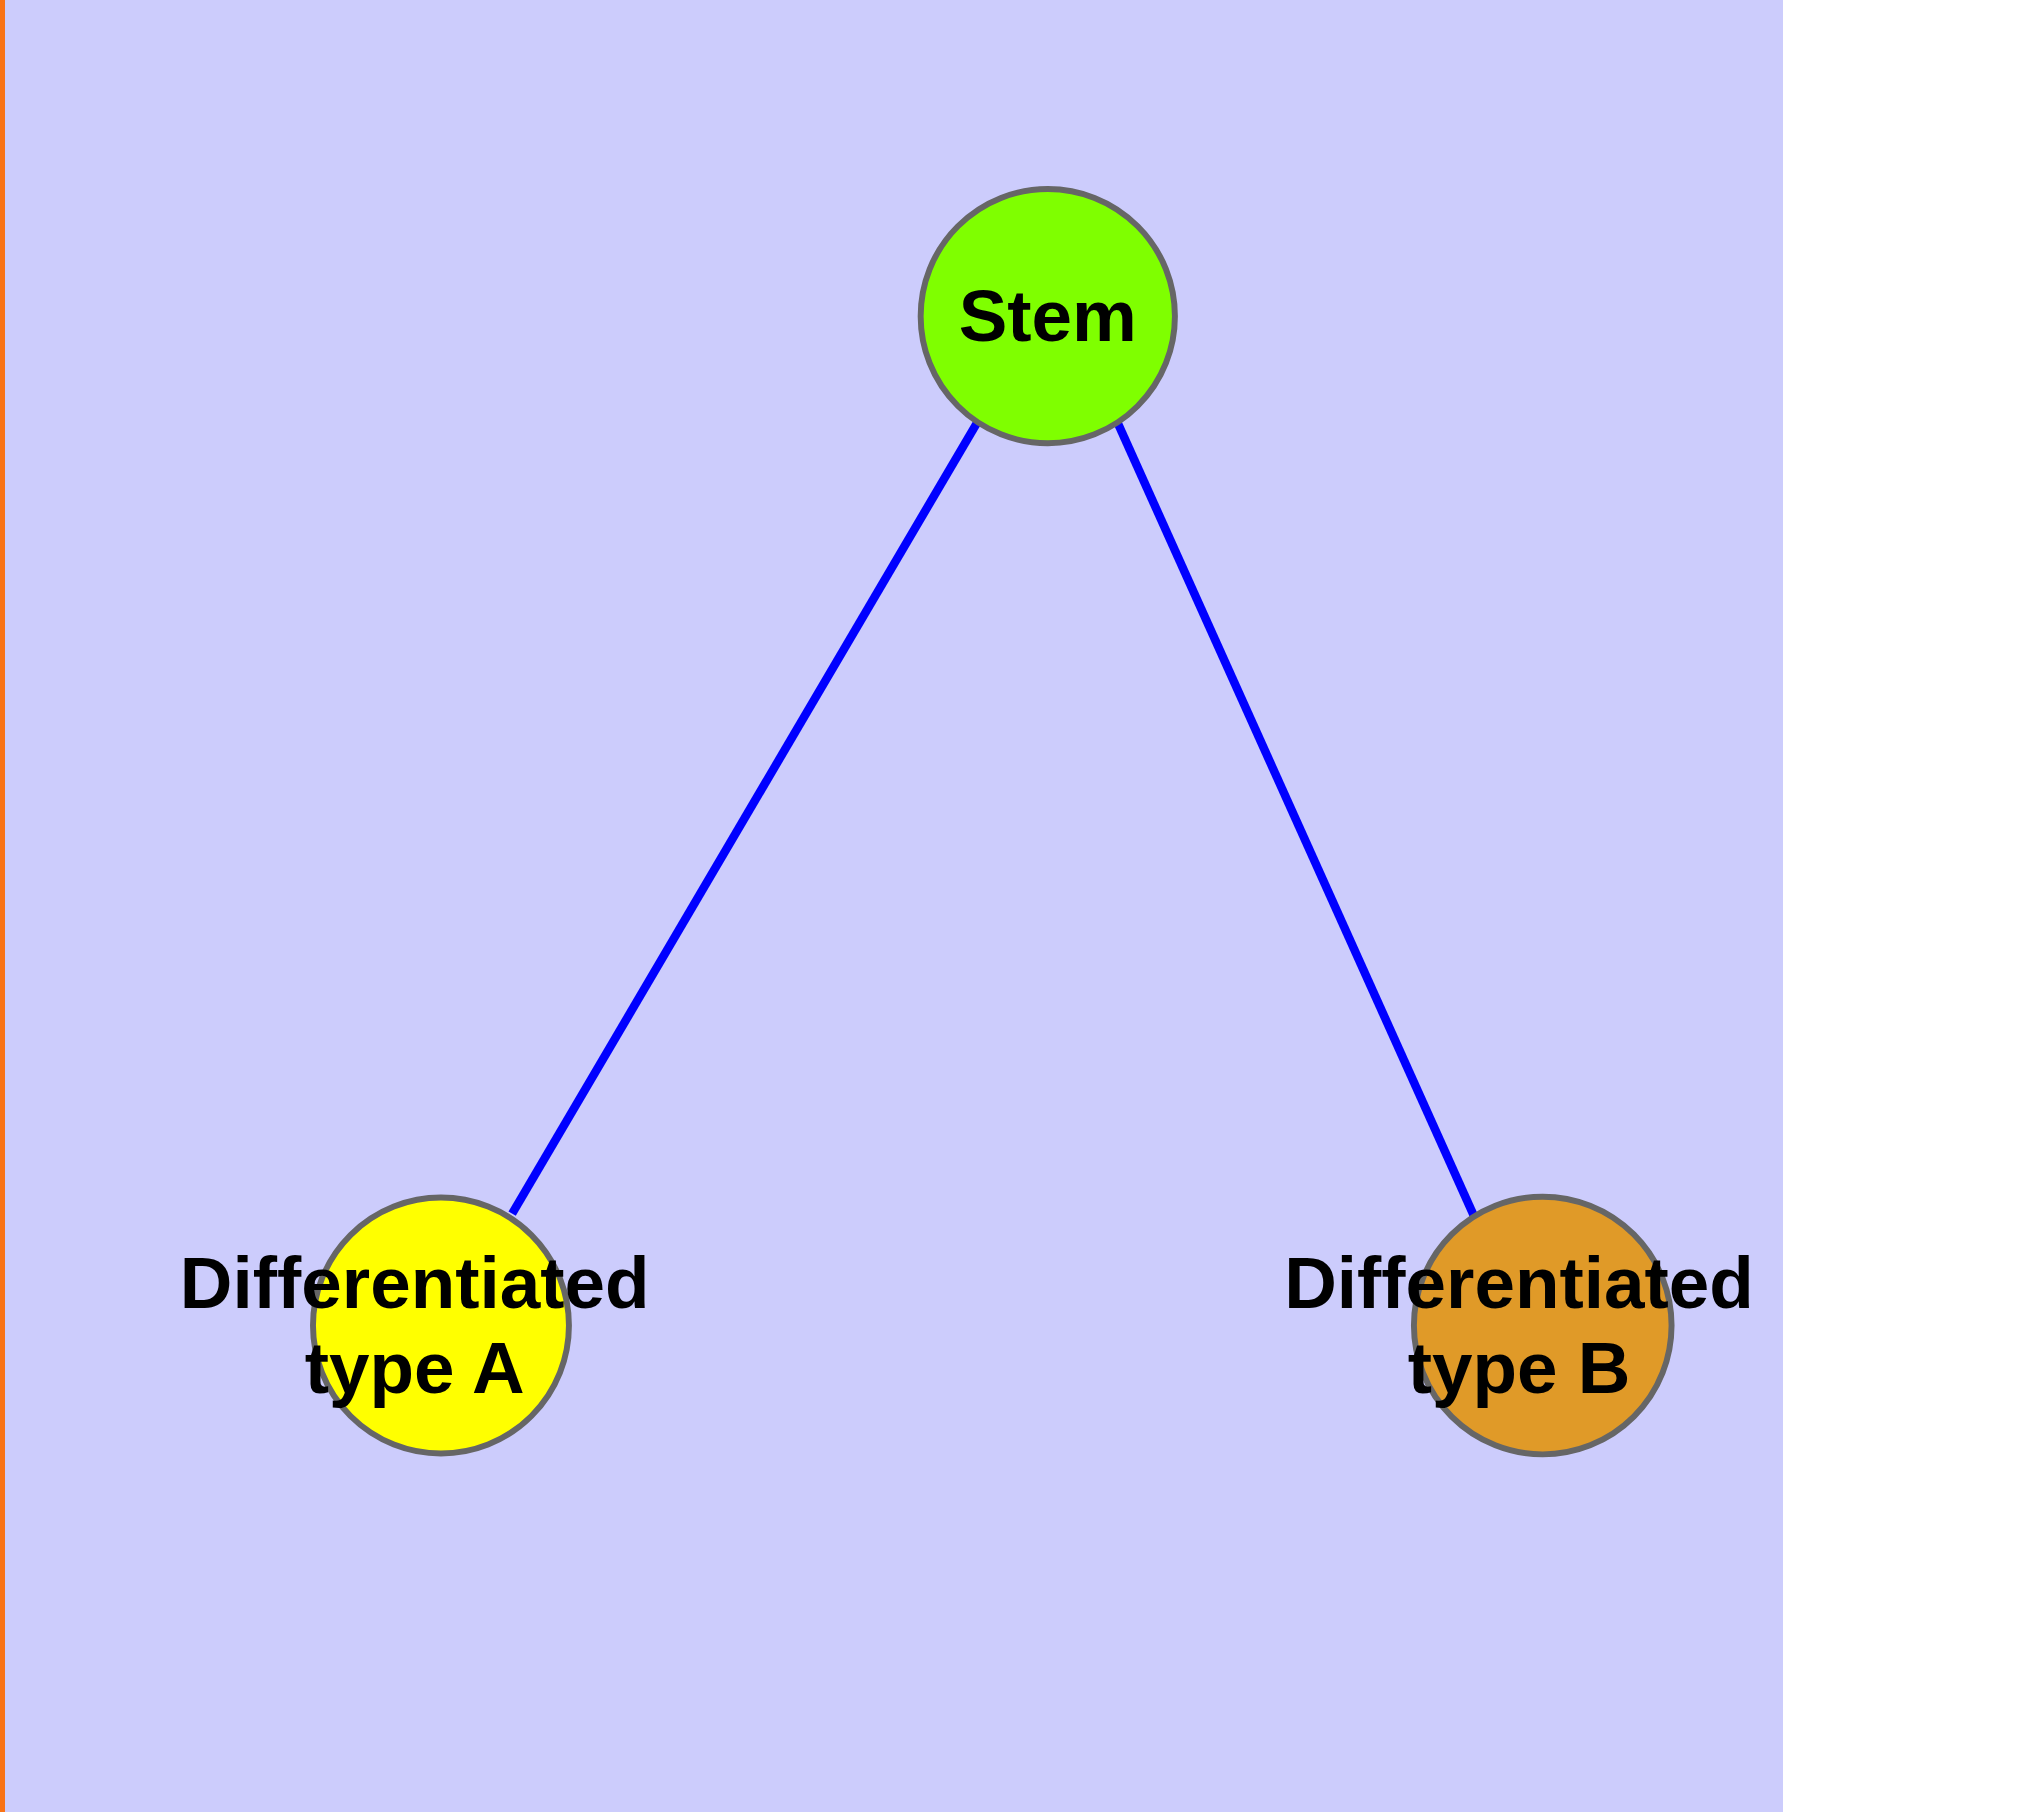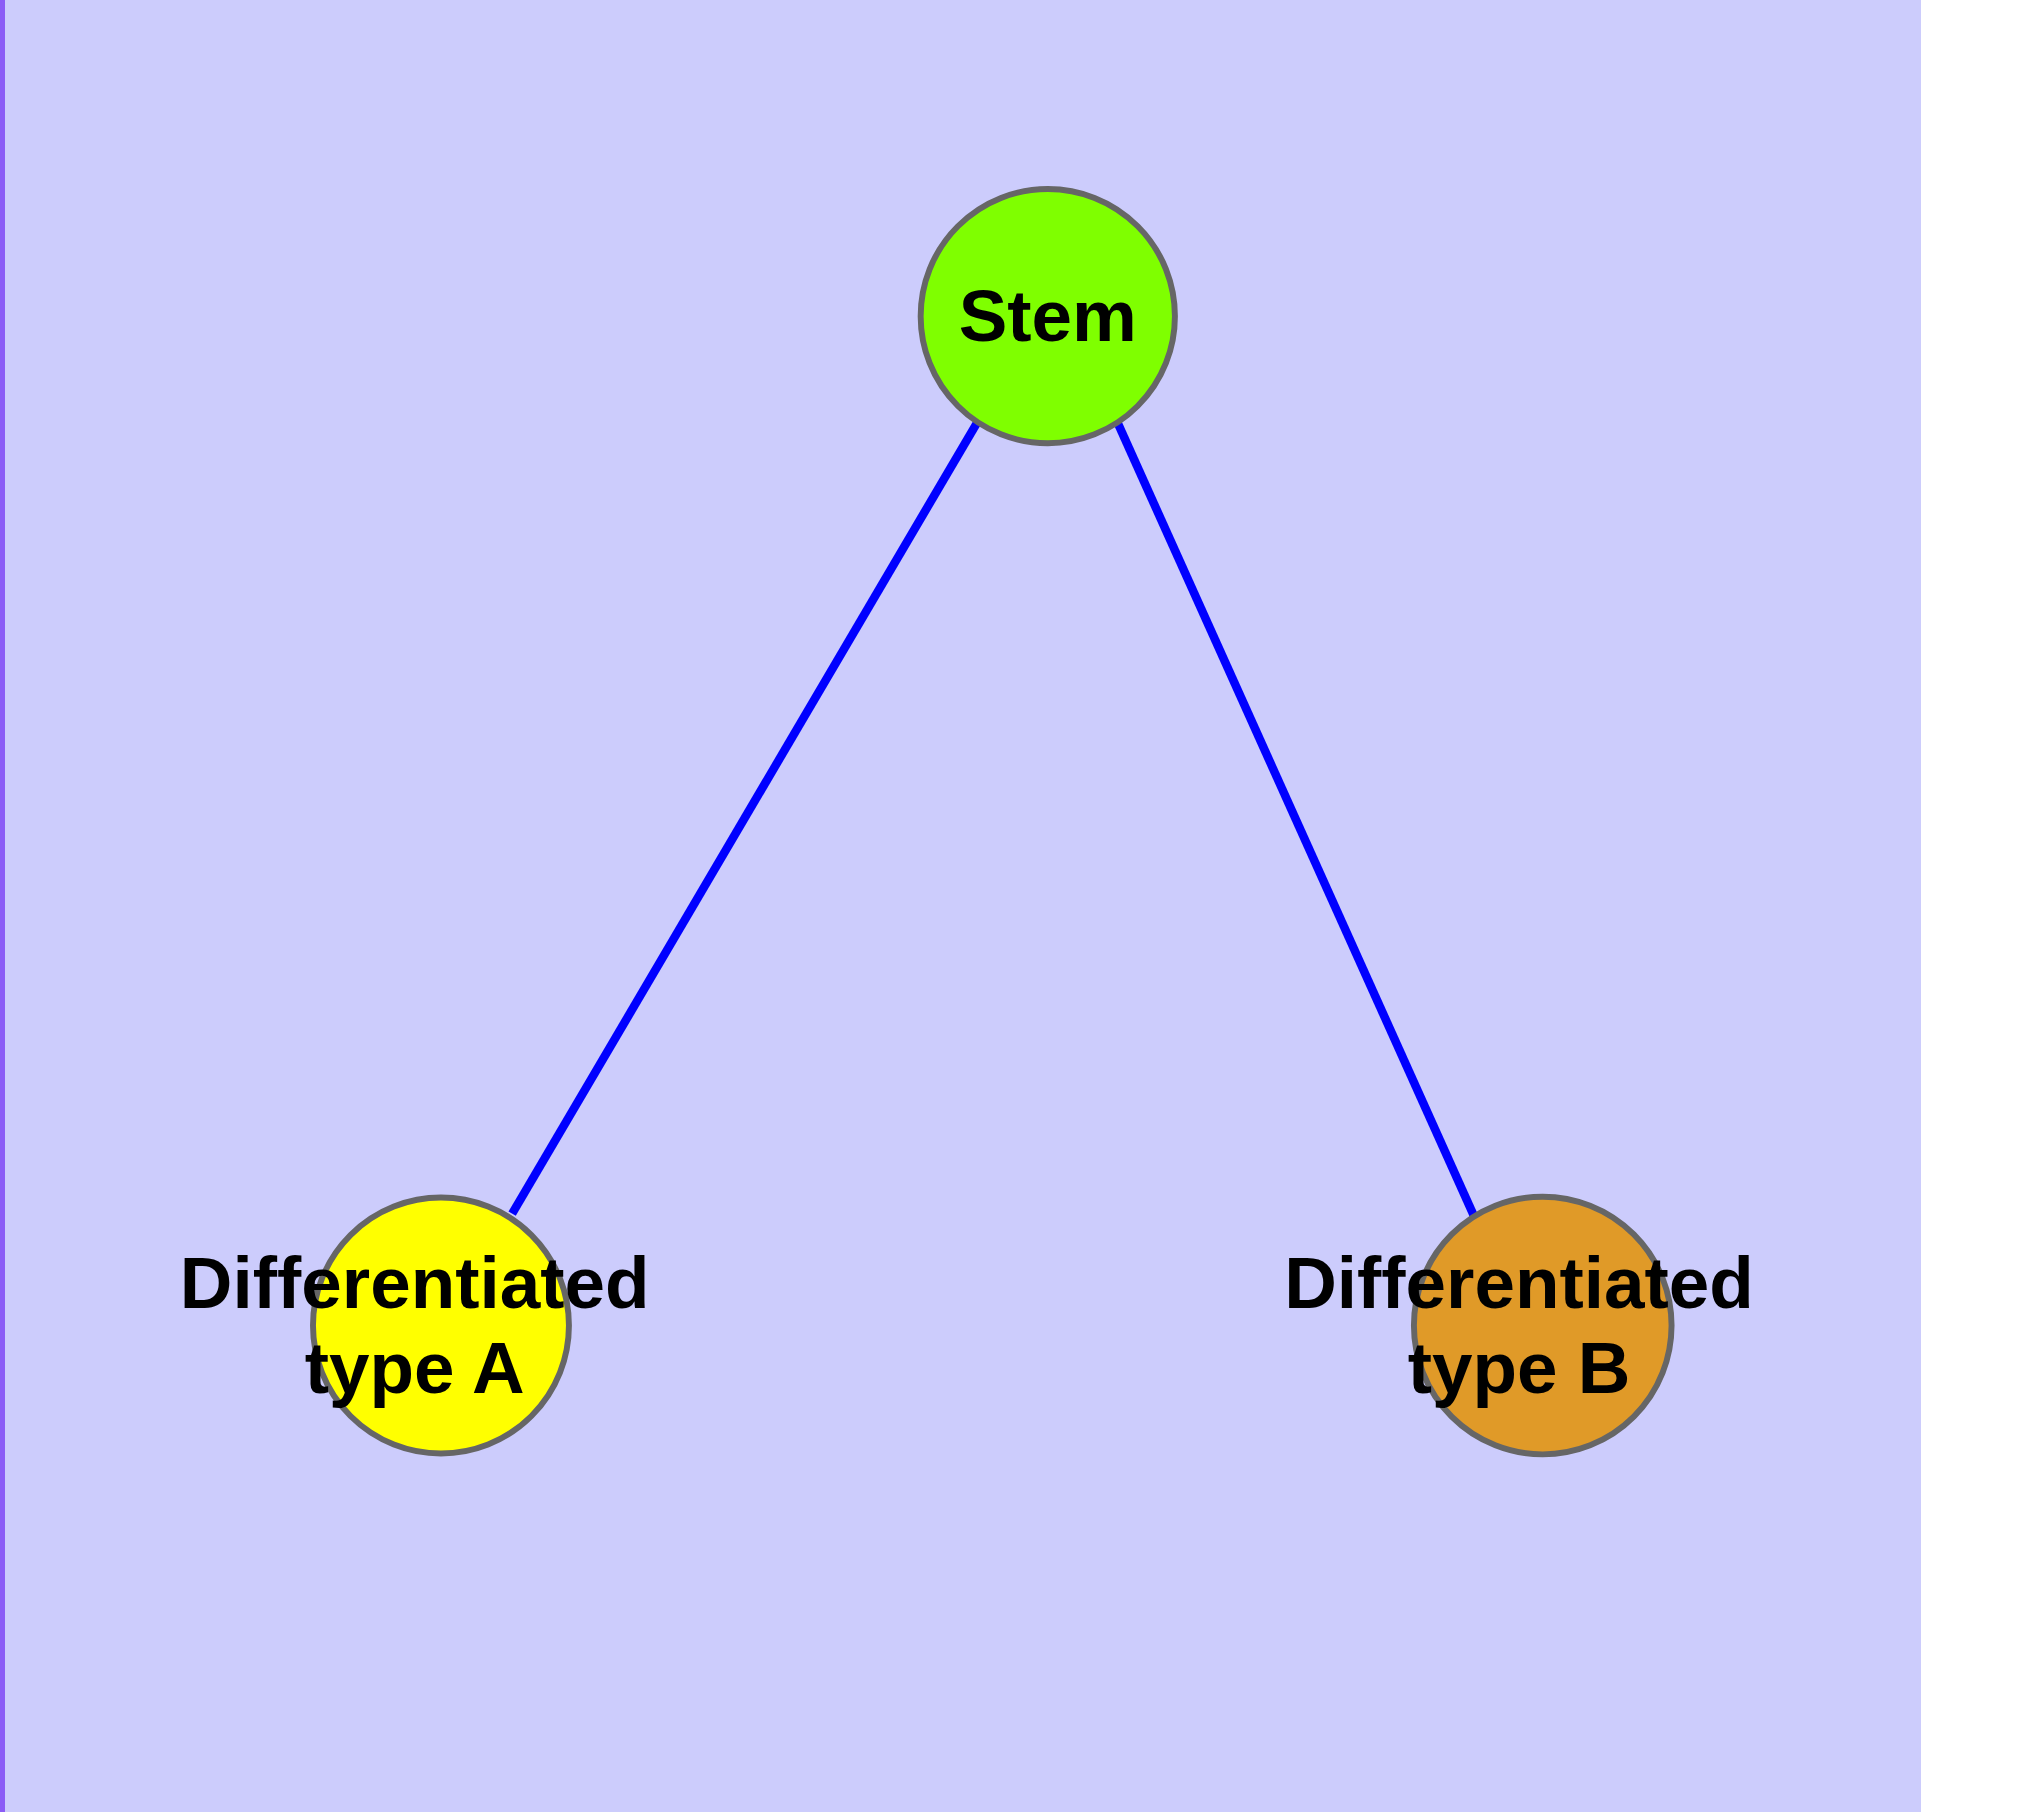--- a/index.html
+++ b/index.html
@@ -34,21 +34,21 @@
     font-weight: bold;
     fill: #000000;
     font-family: "Liberation Sans", sans-serif;
     paint-order: normal;
     white-space: pre;
   }
 </style>
 </head>
 <body>
 
-<div id="canvas" style="width: 1921px; height: 1812px; background: #8b5cf6;">
+<div id="canvas" style="width: 1783px; height: 1812px; background: #f97316;">
   <div id="plot-bg" style="background: rgb(204, 204, 252); width: 2015px; height: 1812px;"></div>
 
   <svg id="graph-svg" viewBox="0 0 2384 2138">
 
     <g>
       <line class="graph-edge" x1="1153" y1="498" x2="604" y2="1432" stroke="#0000ff" stroke-width="10" stroke-linecap="butt"></line>
       <line class="graph-edge" x1="1318" y1="498" x2="1739" y2="1435" stroke="#0000ff" stroke-width="10" stroke-linecap="butt"></line>
     </g>
 
     <g>

